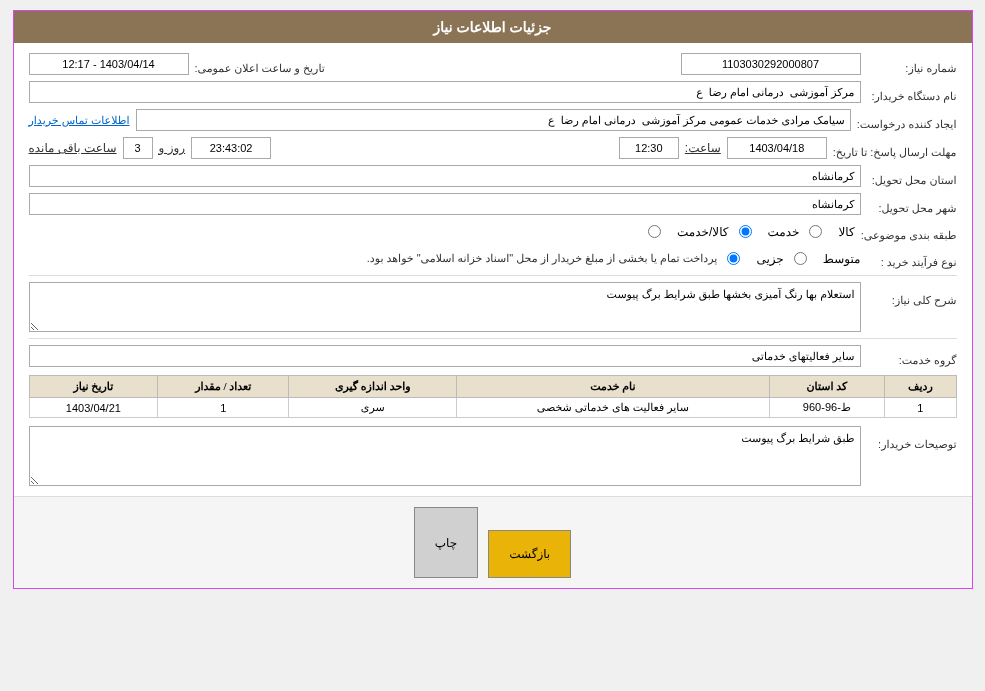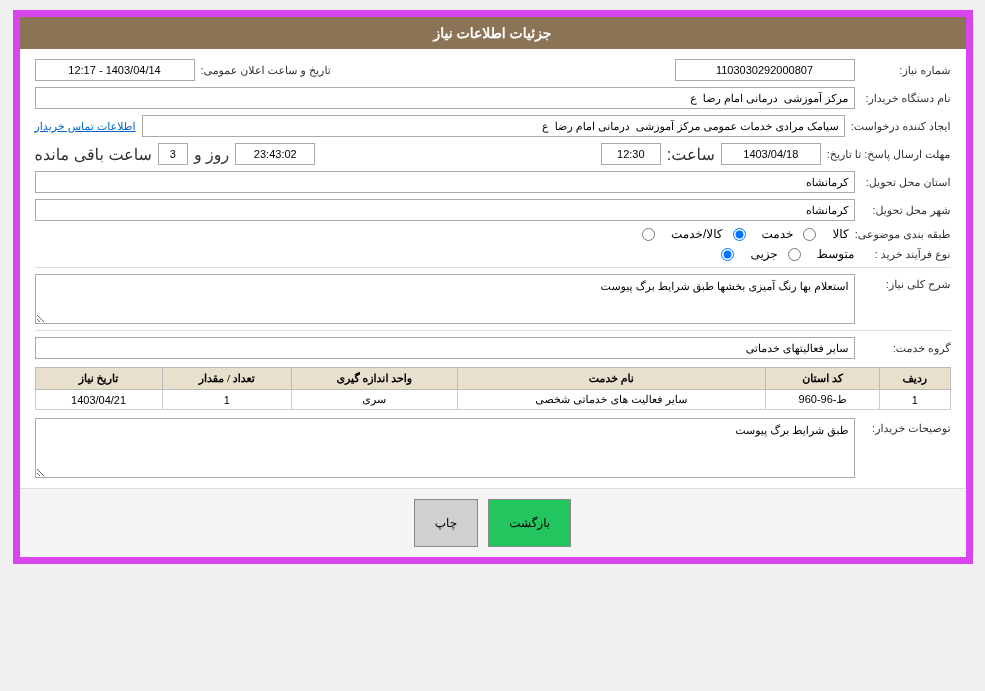--- a/index.html
+++ b/index.html
@@ -5,21 +5,21 @@
     * { box-sizing: border-box; margin: 0; padding: 0; }
     body {
       font-family: Tahoma, Arial, sans-serif;
       font-size: 12px;
       background: #f0f0f0;
       direction: rtl;
       padding: 10px;
     }
     .container {
       background: #fff;
-      border: 7px solid #d946ef;
+      border: 1px solid #d946ef;
       max-width: 960px;
       margin: 0 auto;
     }
     .page-header {
       background: #8B7355;
       color: #fff;
       text-align: center;
       padding: 8px;
       font-size: 14px;
       font-weight: bold;
@@ -39,20 +39,21 @@
       align-items: center;
       margin-bottom: 6px;
       gap: 6px;
     }
     .form-label {
       color: #333;
       font-size: 11px;
       white-space: nowrap;
       min-width: 90px;
       text-align: right;
+      margin-top: 8px;
     }
     .form-input {
       border: 1px solid #aaa;
       padding: 2px 5px;
       height: 22px;
       font-family: Tahoma, Arial, sans-serif;
       font-size: 11px;
       direction: rtl;
       background: #fff;
     }
@@ -60,23 +61,24 @@
     .form-input.medium { width: 200px; }
     .contact-link {
       color: #0066cc;
       cursor: pointer;
       text-decoration: underline;
       font-size: 11px;
       white-space: nowrap;
       text-align: right;
     }
     .date-label-inline {
-      font-size: 16px;
+      font-size: 12px;
       white-space: nowrap;
       color: #333;
+      text-decoration: underline;
     }
     .radio-group {
       display: flex;
       align-items: center;
       gap: 10px;
       flex-direction: row-reverse;
     }
     .radio-item {
       display: flex;
       align-items: center;
@@ -156,21 +158,22 @@
       font-family: Tahoma, Arial, sans-serif;
       font-size: 12px;
       cursor: pointer;
       border: 1px solid #888;
       background: #e8e8e8;
     }
     .btn-print {
       background: #d0d0d0;
     }
     .btn-back {
-      background: #22c55e;
+      background: #eab308;
+      margin-top: 23px;
     }
     .divider {
       border: none;
       border-top: 1px solid #ddd;
       margin: 6px 0;
     }
   </style>
 </head>
 <body>
 
@@ -245,20 +248,21 @@
       <span class="form-label">نوع فرآیند خرید :</span>
       <div class="process-type-row">
         <div class="radio-item">
           <span>متوسط</span>
           <input type="radio" name="process" style="">
         </div>
         <div class="radio-item">
           <span>جزیی</span>
           <input type="radio" name="process" checked="" style="">
         </div>
+        <span class="process-text">پرداخت تمام یا بخشی از مبلغ خریدار از محل "اسناد خزانه اسلامی" خواهد بود.</span>
       </div>
     </div>
 
     <hr class="divider">
 
     <div class="form-row" style="align-items:flex-start;">
       <span class="form-label" style="padding-top:4px;">شرح کلی نیاز:</span>
       <textarea class="description-textarea" readonly="" style="">استعلام بها رنگ آمیزی بخشها طبق شرایط برگ پیوست</textarea>
     </div>
 

